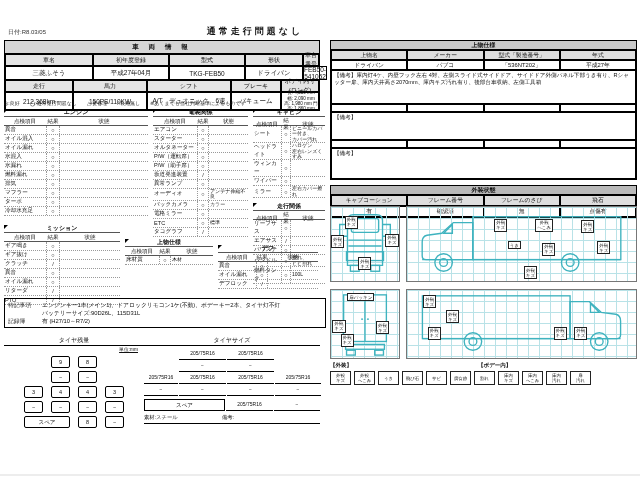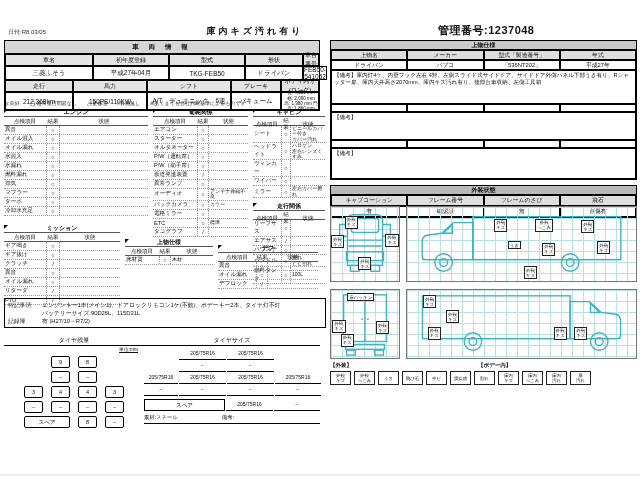--- a/index.html
+++ b/index.html
@@ -105,22 +105,21 @@
   .lg{border:1px solid #222;font-size:4.4px;line-height:5px;padding:1px 1px;text-align:center;
       white-space:pre-line;min-width:17px;display:flex;align-items:center;justify-content:center;}
   .botline{position:absolute;left:0;bottom:4px;width:640px;height:2px;background:#ededed;}
 </style>
 </head>
 <body>
 
 <div class="sheet">
 
   <div class="date">日付:R8.03/05</div>
-  <div class="title">庫内キズ汚れ有り</div>
-  <div class="ctrl">管理番号:1237048</div>
+  <div class="title">通常走行問題なし</div>
 
   <div class="leftcol">
 
     <div class="vtable">
       <div class="vtitle">車 両 情 報</div>
       <div class="vrow r1 vheadrow">
 
       <div class="vcell vhead i0">車名</div>
           <div class="vcell vhead i1">初年度登録</div>
           <div class="vcell vhead i2">型式</div>

